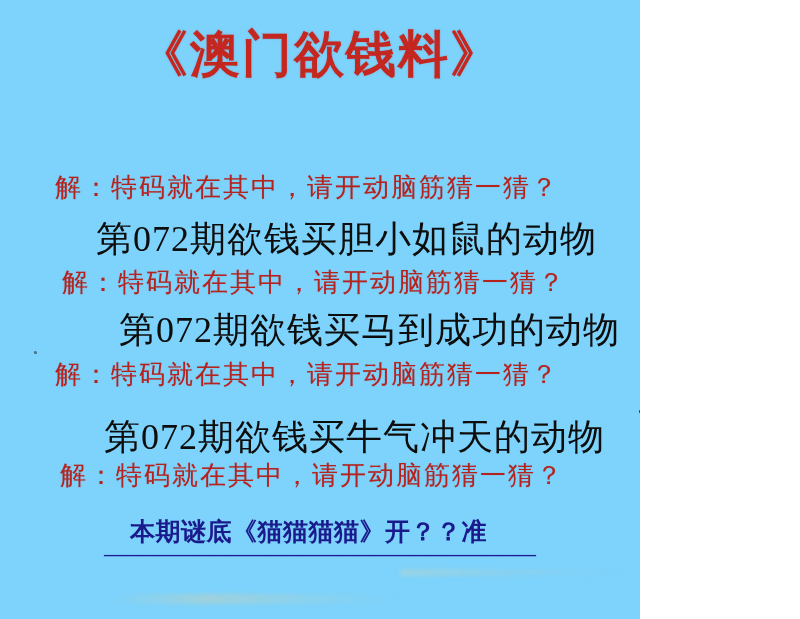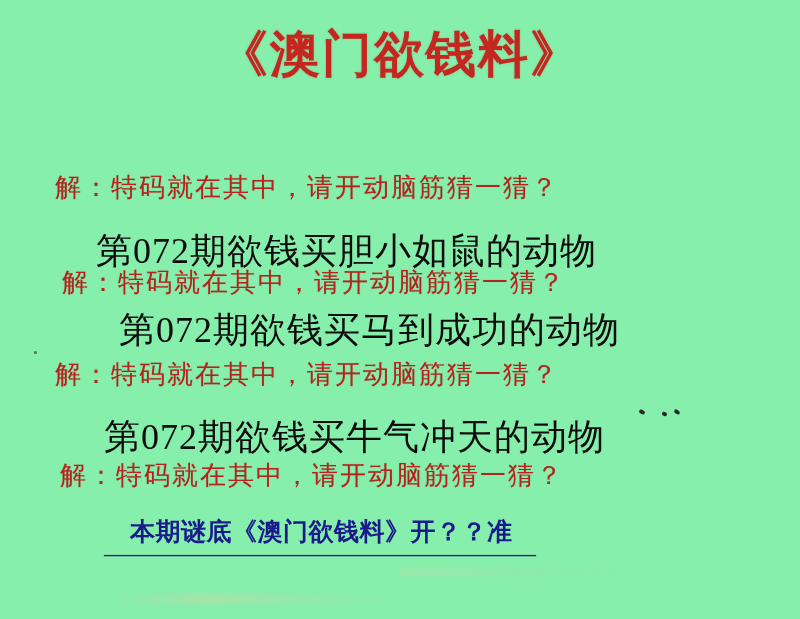--- a/index.html
+++ b/index.html
@@ -1,20 +1,20 @@
 <!DOCTYPE html>
 <html><head>
 <meta charset="utf-8">
 <style>
   html, body { margin: 0; padding: 0; background: #ffffff; }
   #canvas {
     position: relative;
-    width: 800px;
+    width: 640px;
     height: 619px;
-    background: #86efac;
+    background: #7dd3fc;
     overflow: hidden;
     font-family: "Liberation Serif", "DejaVu Serif", serif;
   }
   .line { position: absolute; white-space: nowrap; line-height: 1.15; }
 
   .title {
     left: 0; right: 0; top: 26px;
     text-align: center;
     font-size: 50px;
     font-weight: bold;
@@ -33,21 +33,21 @@
   .answer {
     font-size: 26px;
     font-weight: normal;
     color: #b5231e;
     letter-spacing: 2px;
     text-shadow: 0 0 1px rgba(181, 35, 30, 0.35);
   }
 
   .q1 { left: 95px;  top: 127px; }
   .a1 { left: 55px;  top: 173px; }
-  .q2 { left: 96px;  top: 219px; margin-top: 12px; }
+  .q2 { left: 96px;  top: 219px; }
   .a2 { left: 62px;  top: 268px; }
   .q3 { left: 99px;  top: 310px; margin-left: 20px; }
   .a3 { left: 55px;  top: 360px; }
   .q4 { left: 104px; top: 417px; }
   .a4 { left: 60px;  top: 461px; }
 
   .riddle {
     left: 130px; top: 518px;
     font-size: 25px;
     font-weight: bold;
@@ -99,20 +99,20 @@
   <div class="line answer a3">解：特码就在其中，请开动脑筋猜一猜？</div>
 
   <div class="speck s1"></div>
   <div class="speck s2"></div>
   <div class="speck s3"></div>
   <div class="speck s4"></div>
 
   <div class="line question q4">第072期欲钱买牛气冲天的动物</div>
   <div class="line answer a4">解：特码就在其中，请开动脑筋猜一猜？</div>
 
-  <div class="line riddle">本期谜底《澳门欲钱料》开？？准</div>
+  <div class="line riddle">本期谜底《猫猫猫猫》开？？准</div>
 
   <div class="line divider">————————————————————————</div>
 
   <div class="smudge b1"></div>
   <div class="smudge b2"></div>
 
 </div>
 
 </body></html>

